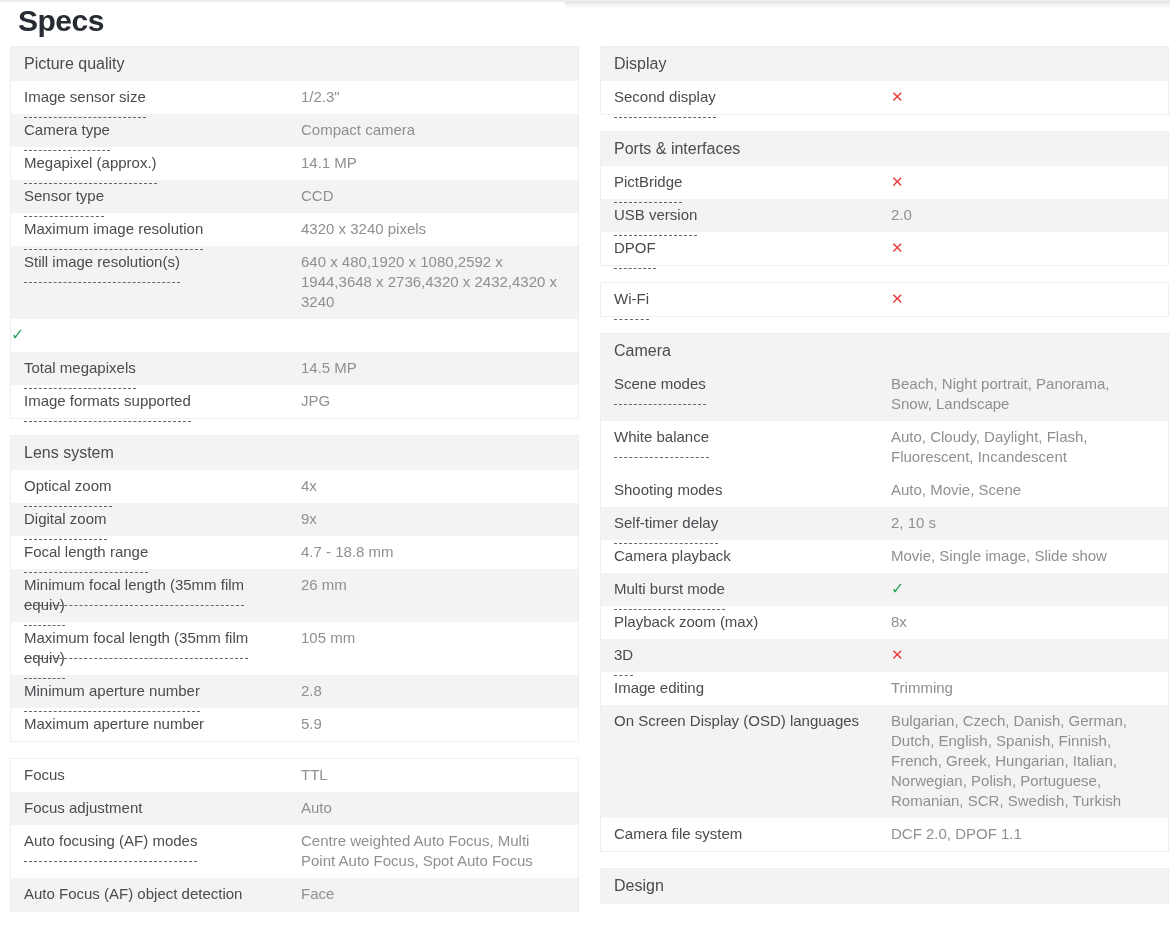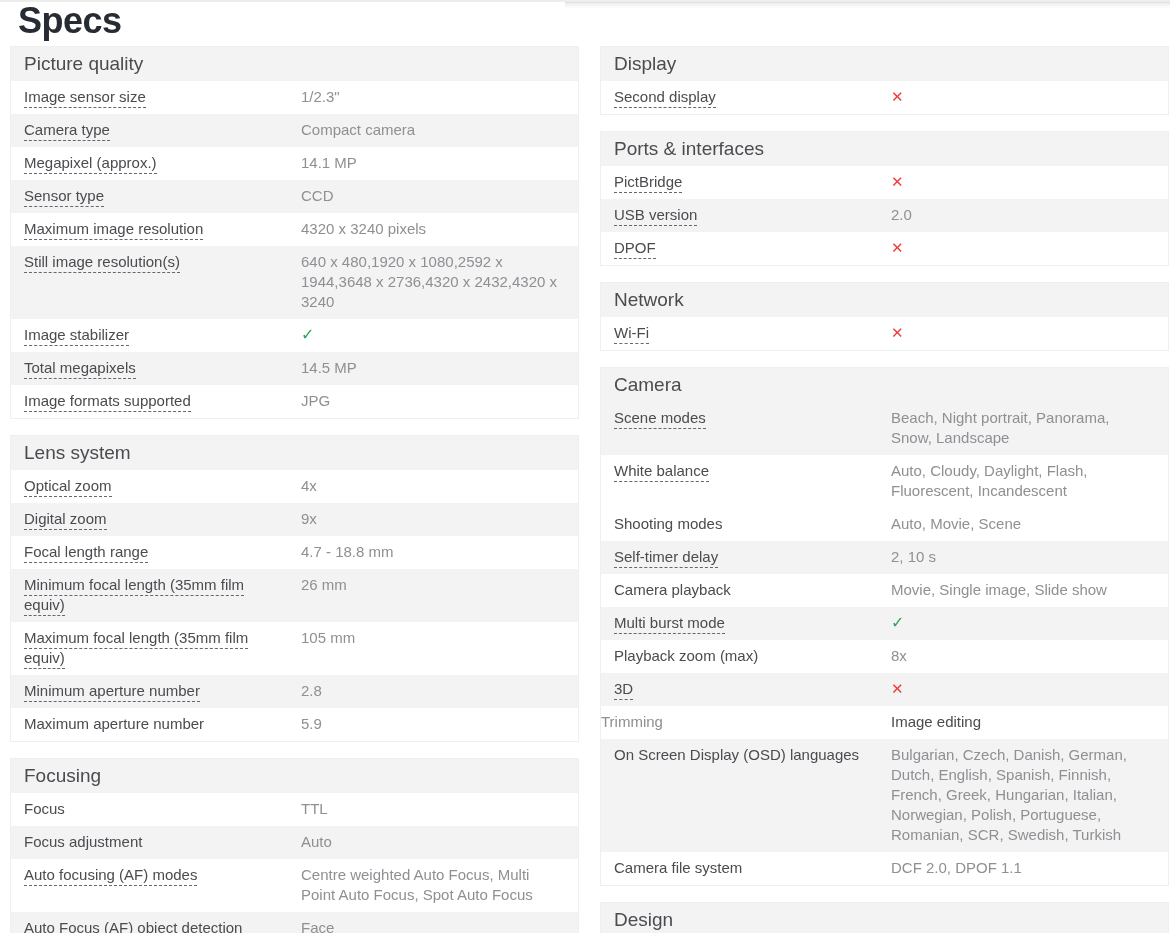--- a/index.html
+++ b/index.html
@@ -8,38 +8,38 @@
     width:1170px; height:933px; overflow:hidden; position:relative;
     background:#ffffff;
     font-family:"Liberation Sans","DejaVu Sans",sans-serif;
   }
   .top-strip { position:absolute; top:0; left:0; right:0; height:2px; background:#ededed; }
   .top-shadow { position:absolute; top:2px; left:565px; right:0; height:7px;
     border-top:1px solid #e2e2e2;
     background:linear-gradient(rgba(0,0,0,0.07), rgba(0,0,0,0)); }
   .page-title {
     margin:0; padding:3px 0 8px 18px;
-    font-size:36px; line-height:35px; font-weight:700;
+    font-size:30px; line-height:35px; font-weight:700;
     color:#272b33; letter-spacing:-0.5px;
   }
   .columns { display:flex; gap:21px; padding-left:10px; align-items:flex-start; }
   .column { width:569px; flex-shrink:0; }
   .card { border:1px solid #efefef; background:#fff; margin-bottom:16px; }
   .section-header {
     background:#f3f3f3; color:#4b4b50;
-    font-size:19px; line-height:20px; padding:7px 16px 7px 13px;
+    font-size:16px; line-height:20px; padding:7px 16px 7px 13px;
   }
   .spec-row { display:flex; background:#fff; }
   .spec-row.alt { background:#f3f3f4; }
   .cell { padding:6px 0 7px 0; font-size:15px; line-height:20px; }
   .label-cell { width:290px; flex-shrink:0; padding-left:13px; padding-right:14px; color:#4b4b50; }
   .value-cell { flex:1; padding-right:14px; color:#8f8f94; }
   .label-text { display:inline; }
   .label-text.has-tooltip {
-    border-bottom:1px dashed #66666b; padding-bottom:2px; cursor:help;
+    border-bottom:1px dashed #66666b; padding-bottom:12px; cursor:help;
   }
   .check-icon { font-weight:700; font-size:16px; line-height:20px; }
   .cross-icon { font-weight:700; font-size:15px; line-height:20px; }
 </style>
 </head>
 <body>
 
 <div class="top-strip"></div>
 <div class="top-shadow"></div>
 
@@ -67,21 +67,20 @@
         </div>
         <div class="spec-row">
           <div class="cell label-cell"><span class="label-text has-tooltip">Maximum image resolution</span></div>
           <div class="cell value-cell"><span class="value-text">4320 x 3240 pixels</span></div>
         </div>
         <div class="spec-row alt">
           <div class="cell label-cell"><span class="label-text has-tooltip">Still image resolution(s)</span></div>
           <div class="cell value-cell"><span class="value-text">640 x 480,1920 x 1080,2592 x 1944,3648 x 2736,4320 x 2432,4320 x 3240</span></div>
         </div>
         <div class="spec-row">
-          <div class="cell label-cell"><span class="label-text has-tooltip">Image stabilizer</span></div>
           <div class="cell value-cell"><span class="check-icon" style="color: rgb(39, 163, 95);">✓</span></div>
         </div>
         <div class="spec-row alt">
           <div class="cell label-cell"><span class="label-text has-tooltip">Total megapixels</span></div>
           <div class="cell value-cell"><span class="value-text">14.5 MP</span></div>
         </div>
         <div class="spec-row">
           <div class="cell label-cell"><span class="label-text has-tooltip">Image formats supported</span></div>
           <div class="cell value-cell"><span class="value-text">JPG</span></div>
         </div>
@@ -111,21 +110,20 @@
         <div class="spec-row alt">
           <div class="cell label-cell"><span class="label-text has-tooltip">Minimum aperture number</span></div>
           <div class="cell value-cell"><span class="value-text">2.8</span></div>
         </div>
         <div class="spec-row">
           <div class="cell label-cell"><span class="label-text">Maximum aperture number</span></div>
           <div class="cell value-cell"><span class="value-text">5.9</span></div>
         </div>
       </section>
       <section class="card">
-        <div class="section-header">Focusing</div>
         <div class="spec-row">
           <div class="cell label-cell"><span class="label-text">Focus</span></div>
           <div class="cell value-cell"><span class="value-text">TTL</span></div>
         </div>
         <div class="spec-row alt">
           <div class="cell label-cell"><span class="label-text">Focus adjustment</span></div>
           <div class="cell value-cell"><span class="value-text">Auto</span></div>
         </div>
         <div class="spec-row">
           <div class="cell label-cell"><span class="label-text has-tooltip">Auto focusing (AF) modes</span></div>
@@ -154,21 +152,20 @@
         <div class="spec-row alt">
           <div class="cell label-cell"><span class="label-text has-tooltip">USB version</span></div>
           <div class="cell value-cell"><span class="value-text">2.0</span></div>
         </div>
         <div class="spec-row">
           <div class="cell label-cell"><span class="label-text has-tooltip">DPOF</span></div>
           <div class="cell value-cell"><span class="cross-icon" style="color: rgb(238, 59, 59);">✕</span></div>
         </div>
       </section>
       <section class="card">
-        <div class="section-header">Network</div>
         <div class="spec-row">
           <div class="cell label-cell"><span class="label-text has-tooltip">Wi-Fi</span></div>
           <div class="cell value-cell"><span class="cross-icon" style="color: rgb(238, 59, 59);">✕</span></div>
         </div>
       </section>
       <section class="card">
         <div class="section-header">Camera</div>
         <div class="spec-row alt">
           <div class="cell label-cell"><span class="label-text has-tooltip">Scene modes</span></div>
           <div class="cell value-cell"><span class="value-text">Beach, Night portrait, Panorama, Snow, Landscape</span></div>
@@ -195,22 +192,22 @@
         </div>
         <div class="spec-row">
           <div class="cell label-cell"><span class="label-text">Playback zoom (max)</span></div>
           <div class="cell value-cell"><span class="value-text">8x</span></div>
         </div>
         <div class="spec-row alt">
           <div class="cell label-cell"><span class="label-text has-tooltip">3D</span></div>
           <div class="cell value-cell"><span class="cross-icon" style="color: rgb(238, 59, 59);">✕</span></div>
         </div>
         <div class="spec-row">
+          <div class="cell label-cell"><span class="label-text">Image editing</span></div>
           <div class="cell value-cell"><span class="value-text">Trimming</span></div>
-          <div class="cell label-cell"><span class="label-text">Image editing</span></div>
         </div>
         <div class="spec-row alt">
           <div class="cell label-cell"><span class="label-text">On Screen Display (OSD) languages</span></div>
           <div class="cell value-cell"><span class="value-text">Bulgarian, Czech, Danish, German, Dutch, English, Spanish, Finnish, French, Greek, Hungarian, Italian, Norwegian, Polish, Portuguese, Romanian, SCR, Swedish, Turkish</span></div>
         </div>
         <div class="spec-row">
           <div class="cell label-cell"><span class="label-text">Camera file system</span></div>
           <div class="cell value-cell"><span class="value-text">DCF 2.0, DPOF 1.1</span></div>
         </div>
       </section>

